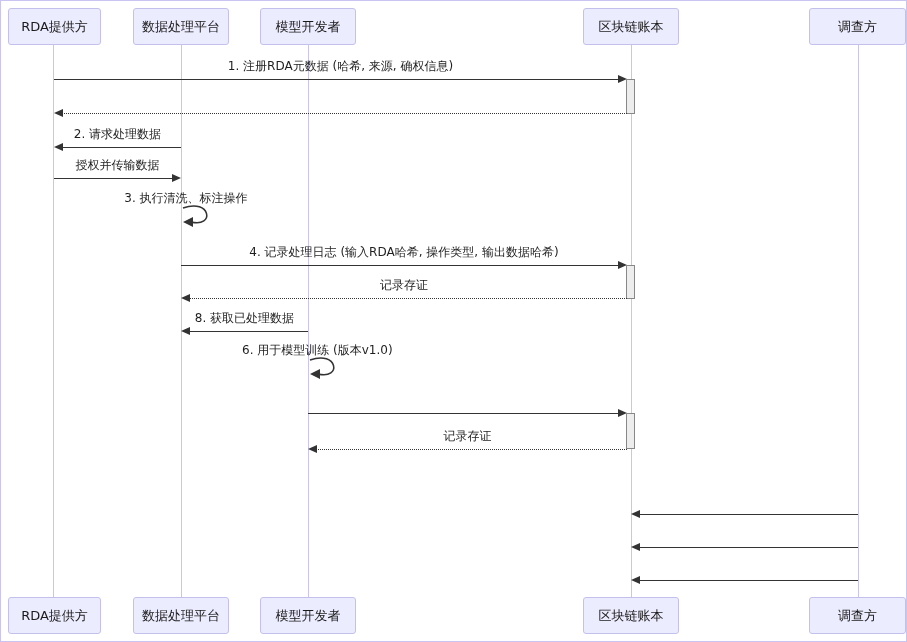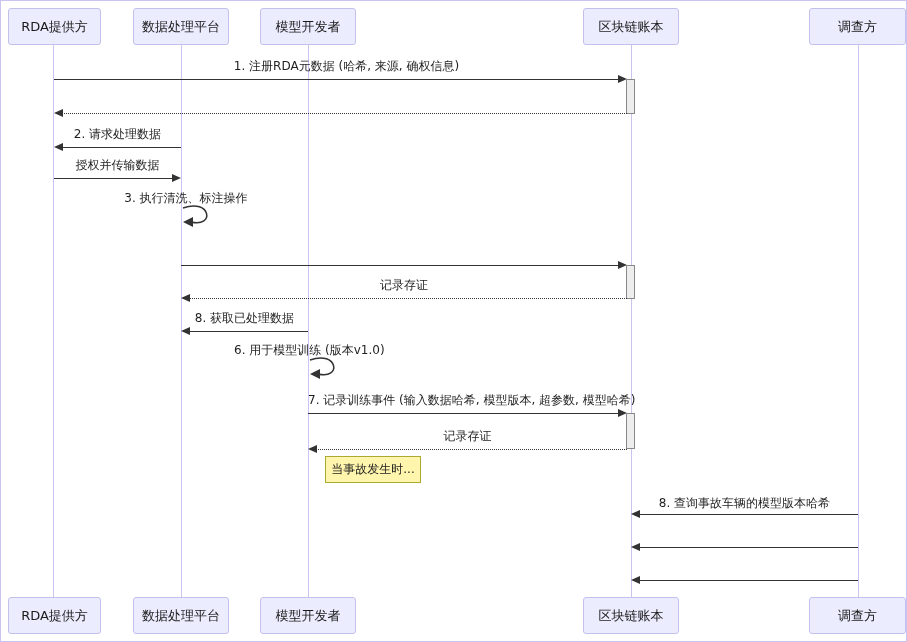--- a/index.html
+++ b/index.html
@@ -36,21 +36,21 @@
   <div class="lifeline" style="left:307px"></div>
   <div class="lifeline" style="left:630px"></div>
   <div class="lifeline" style="left:857px"></div>
 
   <div class="actor-box" style="left:7px;top:7px;width:93px">RDA提供方</div>
   <div class="actor-box" style="left:132px;top:7px;width:96px">数据处理平台</div>
   <div class="actor-box" style="left:259px;top:7px;width:96px">模型开发者</div>
   <div class="actor-box" style="left:582px;top:7px;width:96px">区块链账本</div>
   <div class="actor-box" style="left:808px;top:7px;width:97px">调查方</div>
 
-  <div class="msg-label" style="left:59px;top:57px;width:573px">1. 注册RDA元数据 (哈希, 来源, 确权信息)</div>
+  <div class="msg-label" style="left:53px;top:57px;width:573px">1. 注册RDA元数据 (哈希, 来源, 确权信息)</div>
   <div class="line-solid" style="left:53px;top:78px;width:565px"></div>
   <div class="arr-r" style="left:617px;top:74px"></div>
   <div class="activation" style="left:625px;top:78px;height:35px"></div>
 
   <div class="line-dotted" style="left:60px;top:112px;width:566px"></div>
   <div class="arr-l" style="left:53px;top:108px"></div>
 
   <div class="msg-label" style="left:53px;top:125px;width:127px">2. 请求处理数据</div>
   <div class="line-solid" style="left:60px;top:146px;width:120px"></div>
   <div class="arr-l" style="left:53px;top:142px"></div>
@@ -58,50 +58,48 @@
   <div class="msg-label" style="left:53px;top:156px;width:127px">授权并传输数据</div>
   <div class="line-solid" style="left:53px;top:177px;width:119px"></div>
   <div class="arr-r" style="left:171px;top:173px"></div>
 
   <div class="msg-label" style="left:120px;top:189px;width:130px">3. 执行清洗、标注操作</div>
   <svg class="selfloop" style="left:180px;top:201px" width="40" height="28">
     <path d="M2,6 C30,-4 34,26 10,20" fill="none" stroke="#333" stroke-width="1.5"></path>
     <polygon points="2,20 12,15 12,25" fill="#333"></polygon>
   </svg>
 
+  <div class="msg-label" style="left:180px;top:243px;width:446px">4. 记录处理日志 (输入RDA哈希, 操作类型, 输出数据哈希)</div>
   <div class="line-solid" style="left:180px;top:264px;width:438px"></div>
   <div class="arr-r" style="left:617px;top:260px"></div>
   <div class="activation" style="left:625px;top:264px;height:34px"></div>
 
   <div class="msg-label" style="left:180px;top:276px;width:446px">记录存证</div>
   <div class="line-dotted" style="left:187px;top:297px;width:439px"></div>
   <div class="arr-l" style="left:180px;top:293px"></div>
 
   <div class="msg-label" style="left:180px;top:309px;width:127px">8. 获取已处理数据</div>
   <div class="line-solid" style="left:187px;top:330px;width:120px"></div>
   <div class="arr-l" style="left:180px;top:326px"></div>
 
-  <div class="msg-label" style="left:233px;top:341px;width:140px">6. 用于模型训练 (版本v1.0)</div>
+  <div class="msg-label" style="left:241px;top:341px;width:140px">6. 用于模型训练 (版本v1.0)</div>
   <svg class="selfloop" style="left:307px;top:353px" width="40" height="28">
     <path d="M2,6 C30,-4 34,26 10,20" fill="none" stroke="#333" stroke-width="1.5"></path>
     <polygon points="2,20 12,15 12,25" fill="#333"></polygon>
   </svg>
 
-  <div class="msg-label" style="left:307px;top:391px;width:319px">7. 记录训练事件 (输入数据哈希, 模型版本, 超参数, 模型哈希)</div>
   <div class="line-solid" style="left:307px;top:412px;width:311px"></div>
   <div class="arr-r" style="left:617px;top:408px"></div>
   <div class="activation" style="left:625px;top:412px;height:36px"></div>
 
   <div class="msg-label" style="left:307px;top:427px;width:319px">记录存证</div>
   <div class="line-dotted" style="left:314px;top:448px;width:312px"></div>
   <div class="arr-l" style="left:307px;top:444px"></div>
 
-  <div class="note-box" style="left:324px;top:455px;width:96px;height:27px">当事故发生时...</div>
 
-  <div class="msg-label" style="left:630px;top:494px;width:227px">8. 查询事故车辆的模型版本哈希</div>
   <div class="line-solid" style="left:637px;top:513px;width:220px"></div>
   <div class="arr-l" style="left:630px;top:509px"></div>
 
   <div class="line-solid" style="left:637px;top:546px;width:220px"></div>
   <div class="arr-l" style="left:630px;top:542px"></div>
 
   <div class="line-solid" style="left:637px;top:579px;width:220px"></div>
   <div class="arr-l" style="left:630px;top:575px"></div>
 
   <div class="actor-box" style="left:7px;top:596px;width:93px">RDA提供方</div>

